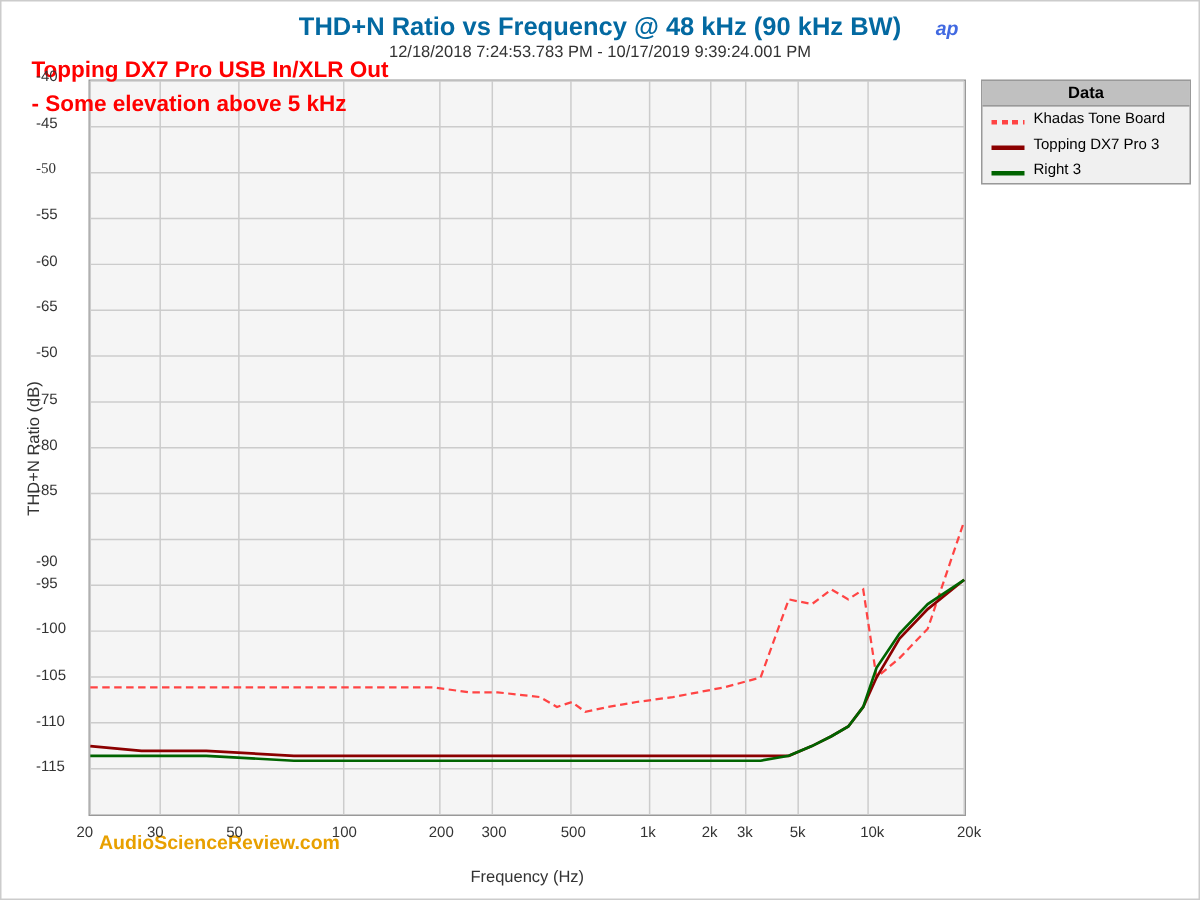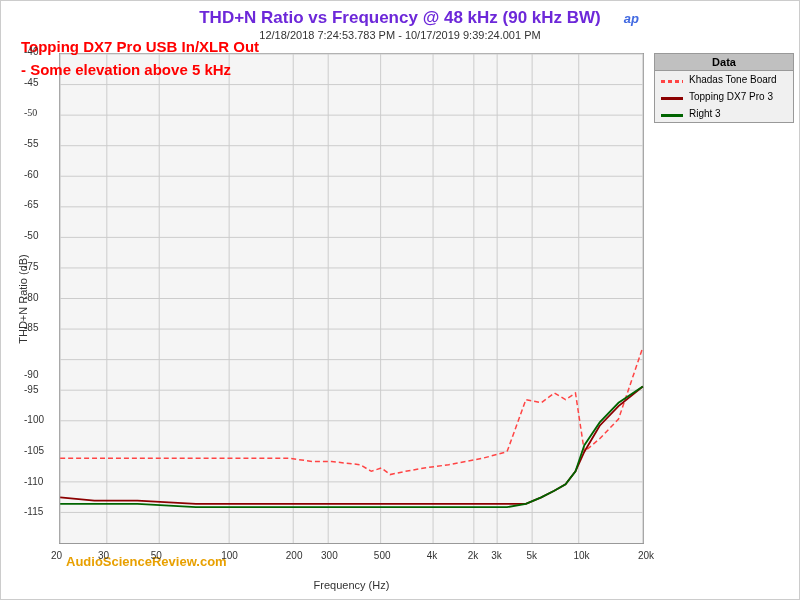--- a/index.html
+++ b/index.html
@@ -12,21 +12,21 @@
     }
     .chart-container {
       width: 800px;
       height: 600px;
       position: relative;
       background: #fff;
       border: 1px solid #ccc;
     }
     .chart-title {
       text-align: center;
-      color: #6d28d9;
+      color: #0369a1;
       font-size: 17px;
       font-weight: bold;
       padding-top: 6px;
       line-height: 1.3;
     }
     .chart-subtitle {
       text-align: center;
       color: #333;
       font-size: 11px;
       margin-bottom: 2px;
@@ -197,19 +197,19 @@
     <div style="position: absolute; right: 100%; font-size: 10px; color: rgb(51, 51, 51); white-space: nowrap; padding-right: 3px; top: 443.938px; left: 23px;">-105</div>
     <div style="position: absolute; right: 100%; font-size: 10px; color: rgb(51, 51, 51); white-space: nowrap; padding-right: 3px; top: 474.625px; left: 23px;">-110</div>
     <div style="position: absolute; right: 100%; font-size: 10px; color: rgb(51, 51, 51); white-space: nowrap; padding-right: 3px; top: 505.312px; left: 23px;">-115</div>
     <div style="position: absolute; font-size: 10px; color: rgb(51, 51, 51); white-space: nowrap; top: 549px; left: 50px;">20</div>
     <div style="position: absolute; font-size: 10px; color: rgb(51, 51, 51); white-space: nowrap; top: 549px; left: 96.96px;">30</div>
     <div style="position: absolute; font-size: 10px; color: rgb(51, 51, 51); white-space: nowrap; top: 549px; left: 149.79px;">50</div>
     <div style="position: absolute; font-size: 10px; color: rgb(51, 51, 51); white-space: nowrap; top: 549px; left: 220.23px;">100</div>
     <div style="position: absolute; font-size: 10px; color: rgb(51, 51, 51); white-space: nowrap; top: 549px; left: 284.8px;">200</div>
     <div style="position: absolute; font-size: 10px; color: rgb(51, 51, 51); white-space: nowrap; top: 549px; left: 320.02px;">300</div>
     <div style="position: absolute; font-size: 10px; color: rgb(51, 51, 51); white-space: nowrap; top: 549px; left: 372.85px;">500</div>
-    <div style="position: absolute; font-size: 10px; color: rgb(51, 51, 51); white-space: nowrap; top: 549px; left: 425.68px;">4k</div>
+    <div style="position: absolute; font-size: 10px; color: rgb(51, 51, 51); white-space: nowrap; top: 549px; left: 425.68px;">1k</div>
     <div style="position: absolute; font-size: 10px; color: rgb(51, 51, 51); white-space: nowrap; top: 549px; left: 466.77px;">2k</div>
     <div style="position: absolute; font-size: 10px; color: rgb(51, 51, 51); white-space: nowrap; top: 549px; left: 490.25px;">3k</div>
     <div style="position: absolute; font-size: 10px; color: rgb(51, 51, 51); white-space: nowrap; top: 549px; left: 525.47px;">5k</div>
     <div style="position: absolute; font-size: 10px; color: rgb(51, 51, 51); white-space: nowrap; top: 549px; left: 572.43px;">10k</div>
     <div style="position: absolute; font-size: 10px; color: rgb(51, 51, 51); white-space: nowrap; top: 549px; left: 637px;">20k</div>
   </div>
 
 </body></html>

